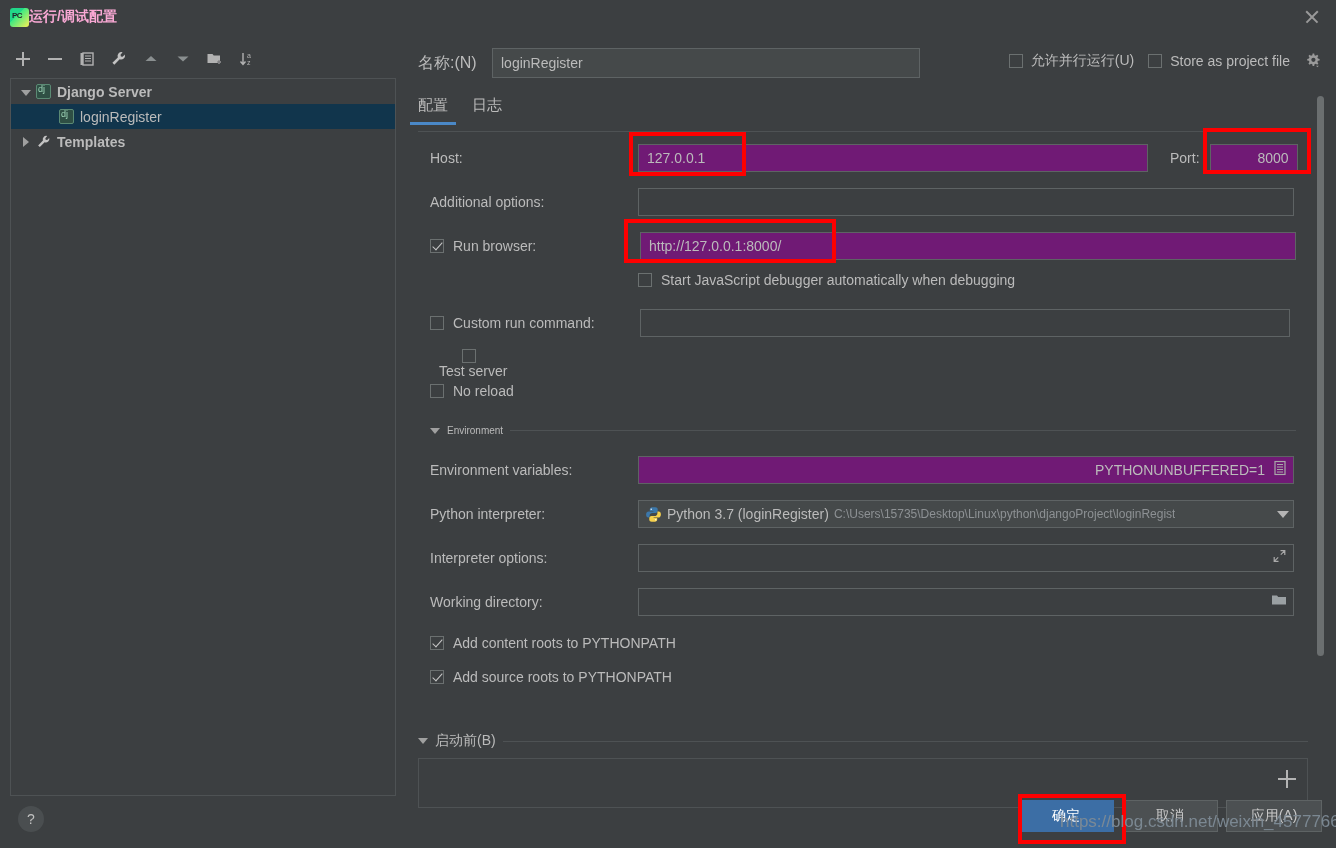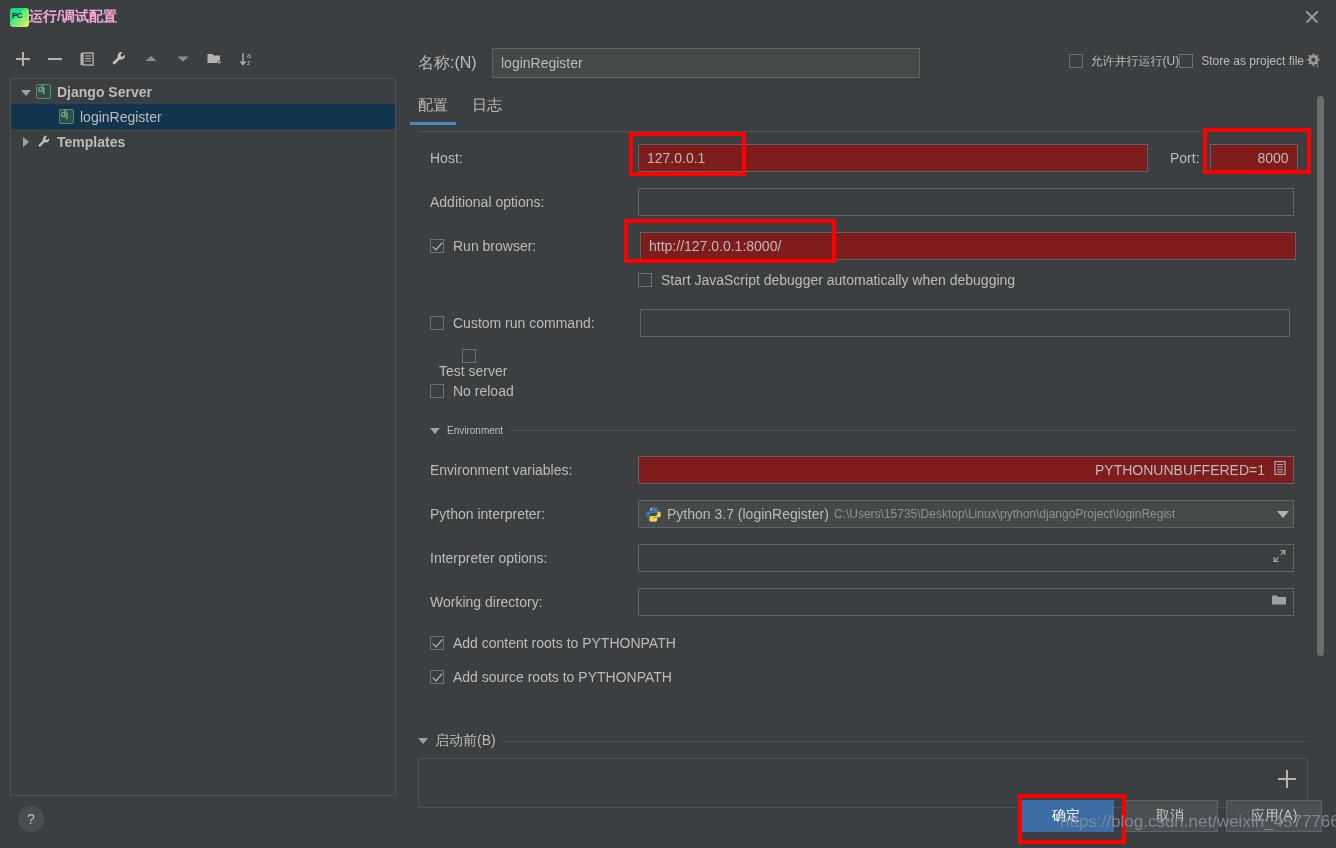--- a/index.html
+++ b/index.html
@@ -97,21 +97,21 @@
     display: flex; align-items: center;
   }
   .name-label { font-size: 16px; color: #bbbbbb; width: 74px; }
   .name-input {
     width: 428px; height: 30px; background: #45494a; border: 1px solid #5e6364;
     color: #bbbbbb; font-size: 14px; padding: 0 8px; outline: none;
     font-family: "Liberation Sans", sans-serif;
   }
   .topchecks {
     position: absolute; right: 14px; top: 52px;
-    display: flex; align-items: center; font-size: 12px;
+    display: flex; align-items: center; gap: 14px; font-size: 14px;
   }
   .cb {
     width: 14px; height: 14px; border: 1px solid #6b7070; background: #3c3f41;
     display: inline-block; position: relative; flex: none; cursor: pointer;
   }
   .cb.checked::after {
     content: ""; position: absolute; left: 4px; top: 0px; width: 4px; height: 9px;
     border: solid #c8c8c8; border-width: 0 1.8px 1.8px 0; transform: rotate(42deg);
   }
   .chk-item { display: flex; align-items: center; gap: 8px; cursor: pointer; white-space: nowrap; }
@@ -131,21 +131,21 @@
     background: #4e5254;
   }
 
   .content {
     position: absolute; left: 418px; top: 132px; width: 890px; height: 580px;
   }
 
   .row { position: absolute; display: flex; align-items: center; }
   .lbl { font-size: 14px; color: #bbbbbb; white-space: nowrap; }
   .fld {
-    background: #7f1d1d; border: 1px solid #5e6364; color: #bbbbbb;
+    background: #701a75; border: 1px solid #5e6364; color: #bbbbbb;
     font-size: 14px; height: 28px; padding: 0 8px; outline: none;
     font-family: "Liberation Sans", sans-serif;
   }
   .fld.empty { background: #3c3f41; }
   .fld-right { text-align: right; padding-left: 24px; }
 
   .sec-header { display: flex; align-items: center; gap: 7px; font-size: 10px; }
   .sec-line { height: 1px; background: #4e5254; flex: 1; }
   .tri-s { width: 0; height: 0; border-left: 5px solid transparent;
            border-right: 5px solid transparent; border-top: 6px solid #a0a0a0; }

